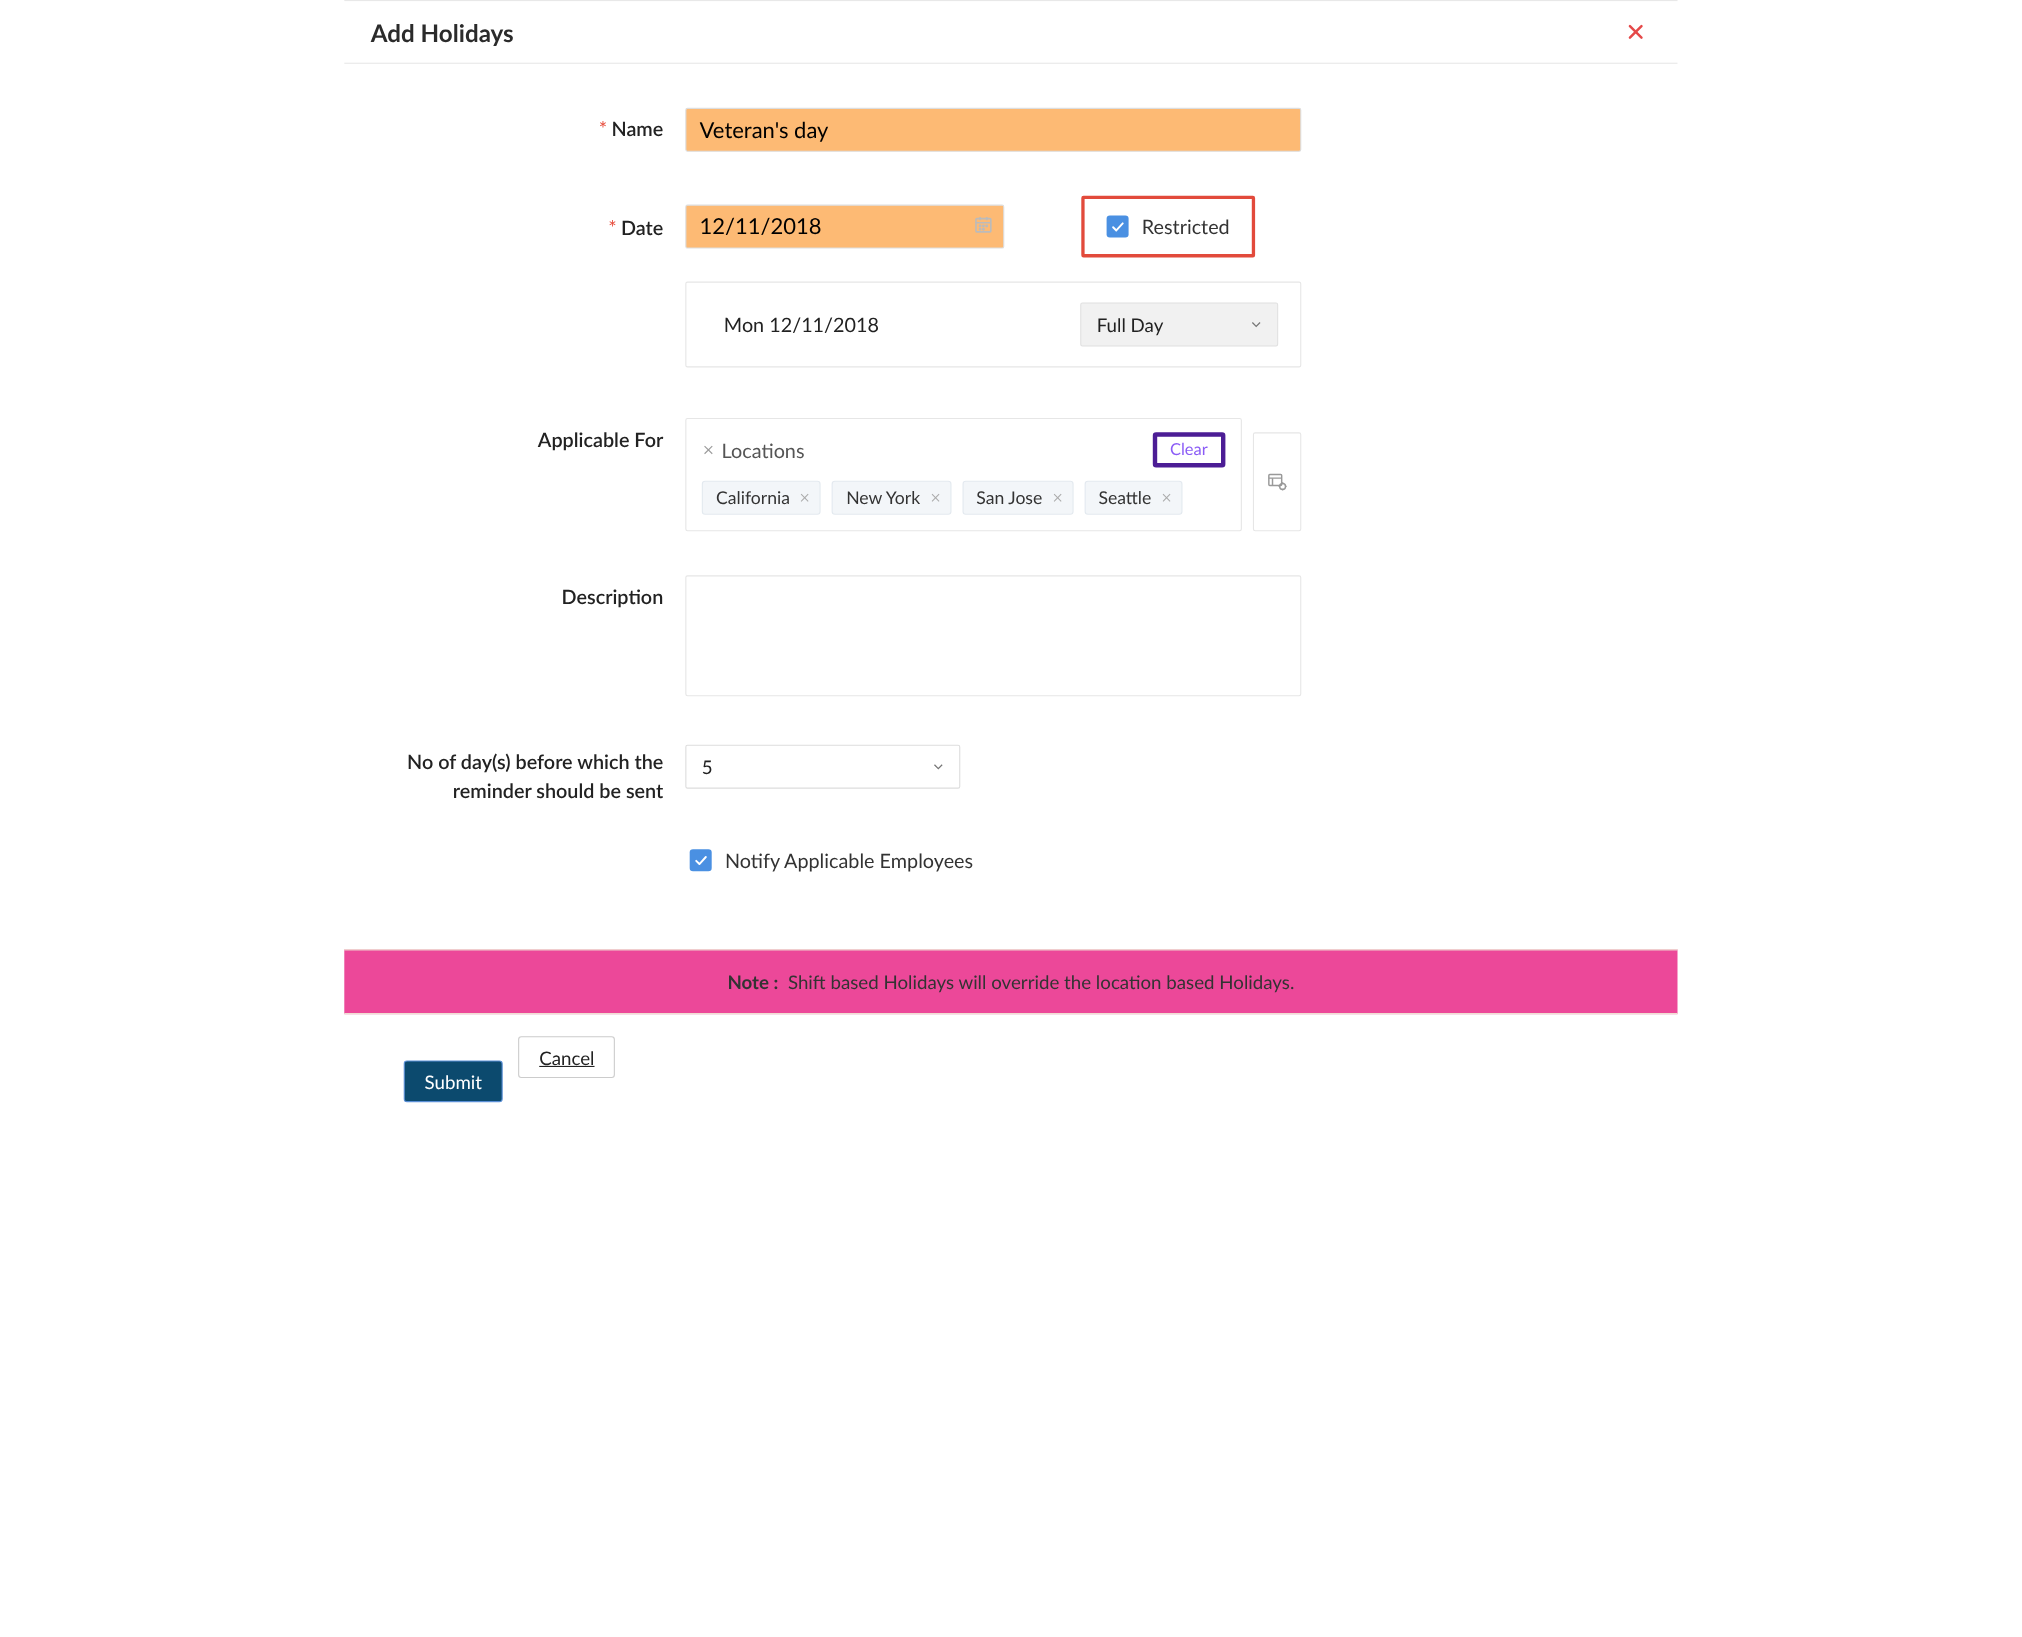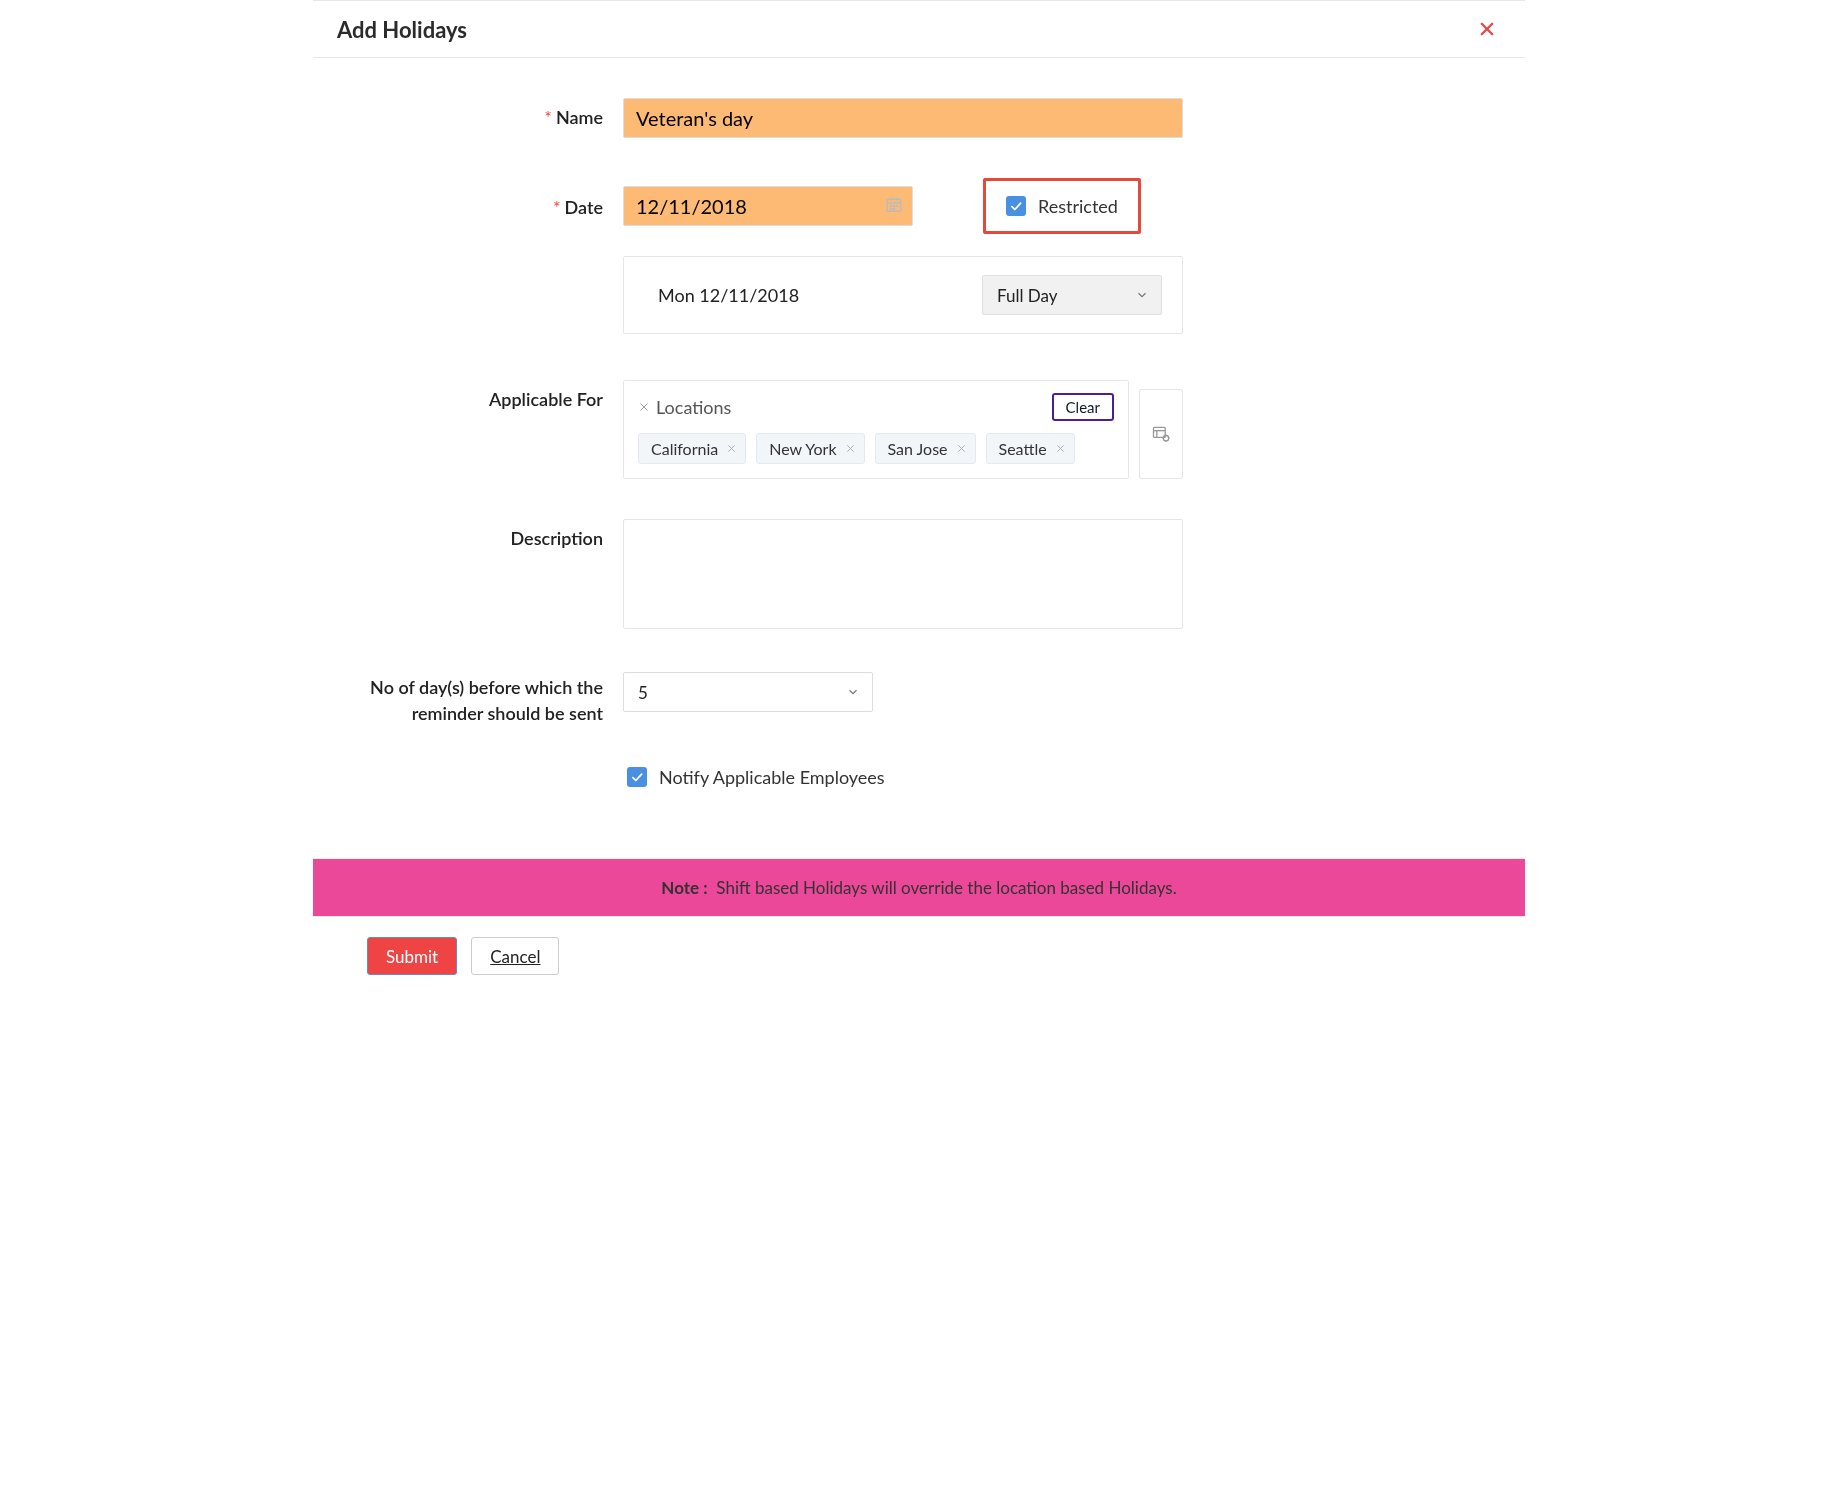--- a/index.html
+++ b/index.html
@@ -174,22 +174,22 @@
     gap: 6px;
     color: #555;
     font-size: 18px;
     cursor: pointer;
   }
   .loc-selector .x {
     color: #999;
     font-size: 14px;
   }
   .clear-btn {
-    border: 2px solid #4c1d95;
-    color: #0f172a;
+    border: 4px solid #4c1d95;
+    color: #8b5cf6;
     background: #fff;
     border-radius: 3px;
     padding: 3px 12px;
     font-size: 15px;
     cursor: pointer;
     font-family: inherit;
   }
   .chips {
     display: flex;
     flex-wrap: wrap;
@@ -262,23 +262,24 @@
   }
   .btn {
     height: 38px;
     border-radius: 3px;
     padding: 0 18px;
     font-size: 17px;
     font-family: inherit;
     cursor: pointer;
   }
   .btn-primary {
-    background: #ef4444;
+    background: #0c4a6e;
     border: 1px solid #5a8fd6;
     color: #fff;
+    margin-top: 22px;
   }
   .btn-secondary {
     background: #fff;
     border: 1px solid #ccc;
     color: #222;
     text-decoration: underline;
   }
   
   .chev svg, .loc-selector .x svg { display: block; }
 </style>

